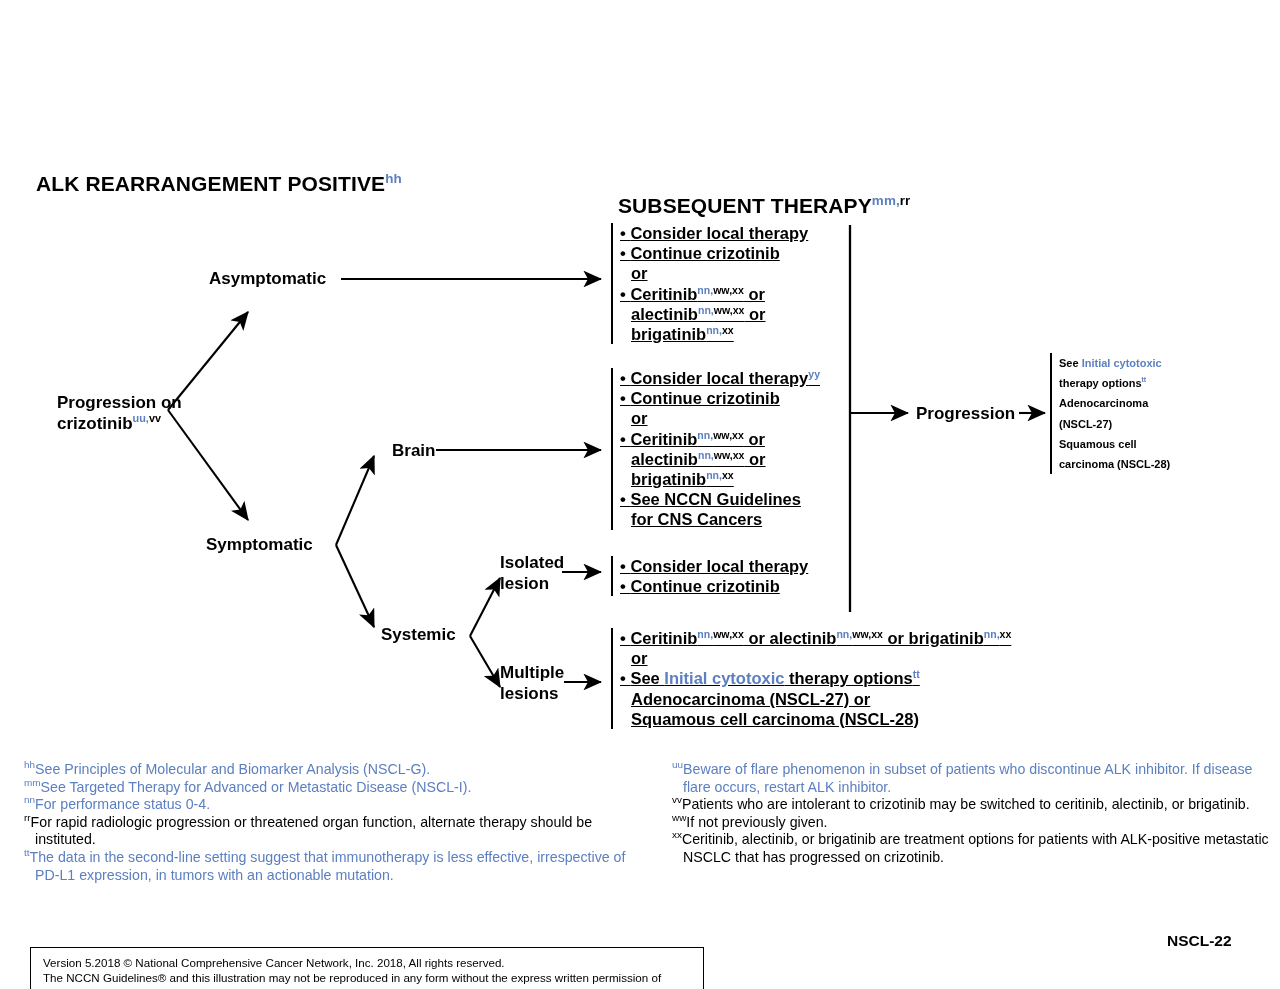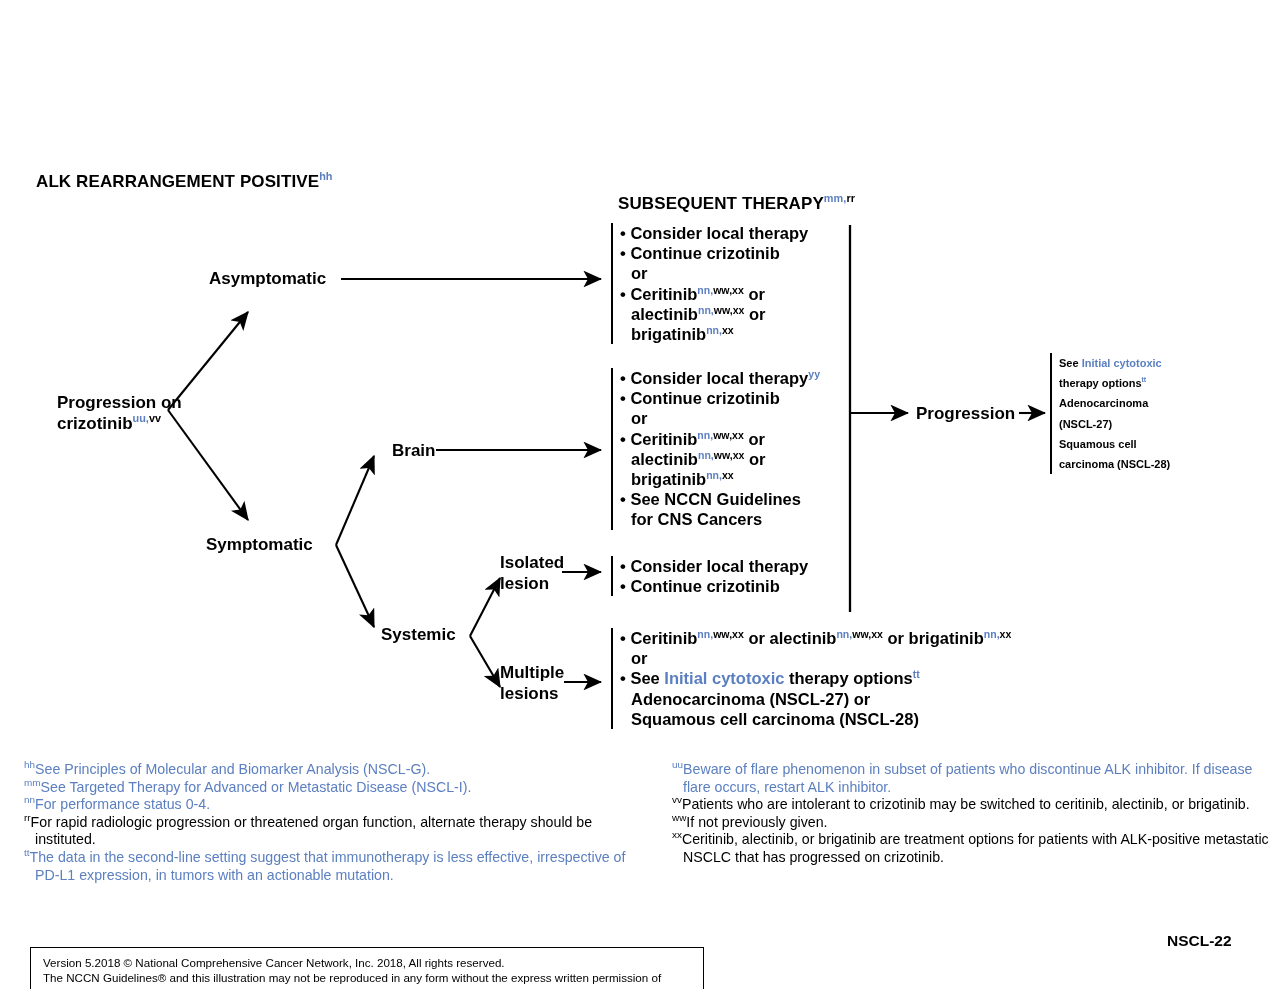--- a/index.html
+++ b/index.html
@@ -26,40 +26,41 @@
     position: absolute;
     left: 0; top: 0;
     width: 1280px;
     height: 989px;
     pointer-events: none;
   }
 
   
   .hdr {
     font-weight: bold;
-    font-size: 17px;
+    font-size: 21px;
     letter-spacing: 0.1px;
     white-space: nowrap;
   }
 
   
   .node {
     font-weight: bold;
     font-size: 17px;
     line-height: 21px;
     white-space: nowrap;
   }
 
   
   .block {
     font-weight: bold;
     font-size: 16.5px;
     line-height: 20.2px;
     border-left: 2.5px solid #000;
     padding-left: 7px;
+    text-decoration: underline;
   }
   .block .li { text-indent: -11px; padding-left: 11px; }
   .block .cont { padding-left: 11px; }
 
   
   .outbox {
     font-weight: bold;
     font-size: 11px;
     line-height: 20.2px;
     border-left: 2.5px solid #000;

